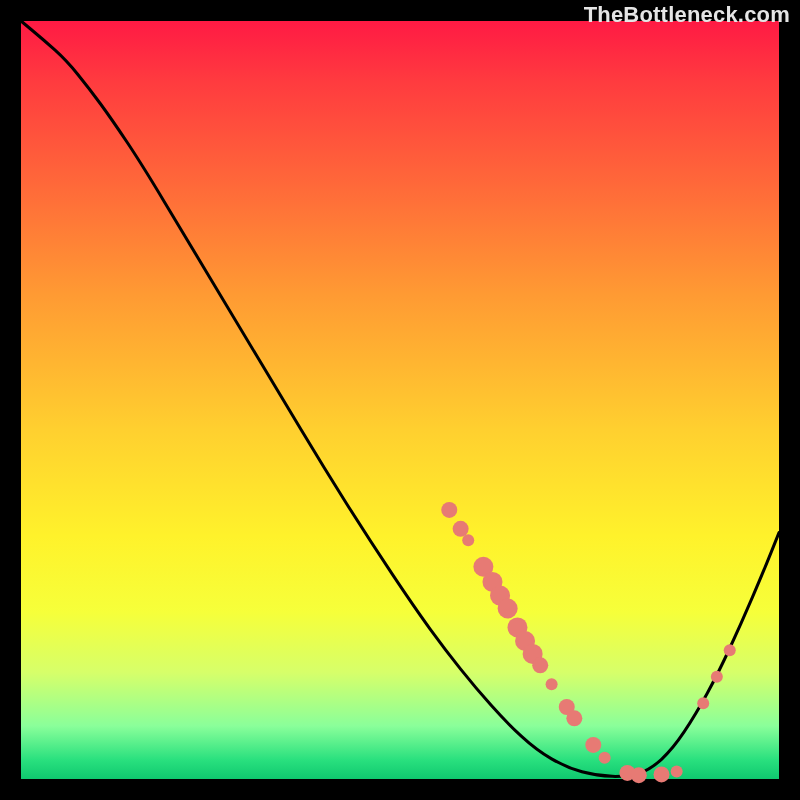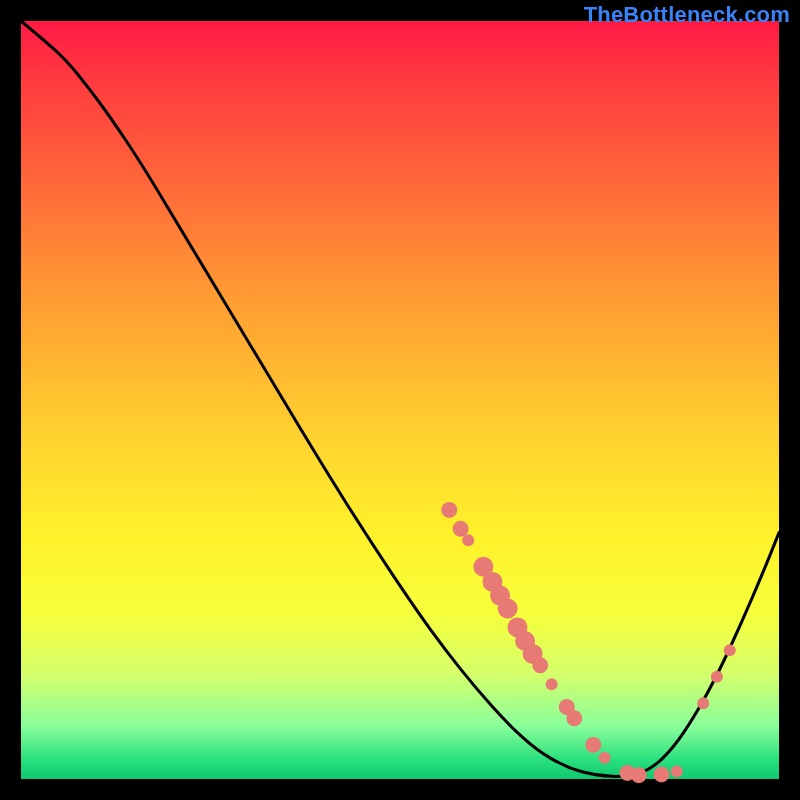--- a/index.html
+++ b/index.html
@@ -28,21 +28,21 @@
       #d6ff6a 86%,
       #8aff9a 93%,
       #29e07e 97.5%,
       #0fc86f 100%
     );
   }
   .watermark {
     position: absolute;
     top: 2px;
     right: 10px;
-    color: #3b82f6;
+    color: #e5e5e5;
     font-size: 22px;
     font-weight: 600;
     letter-spacing: 0.2px;
     font-family: Arial, Helvetica, sans-serif;
   }
   svg.curve {
     position: absolute;
     left: 0;
     top: 0;
     width: 758px;

